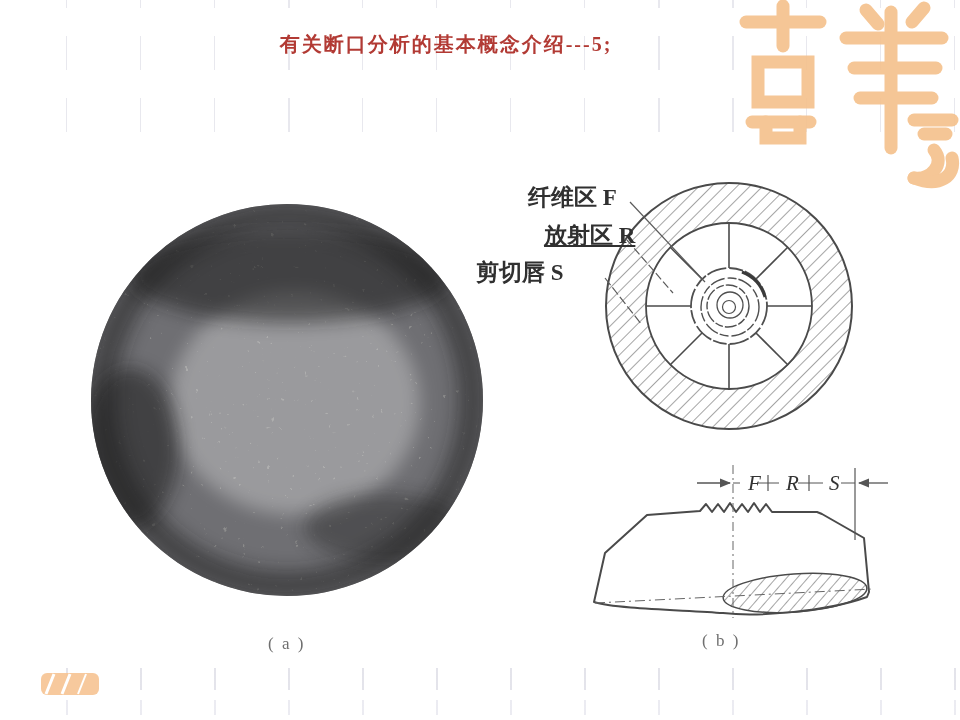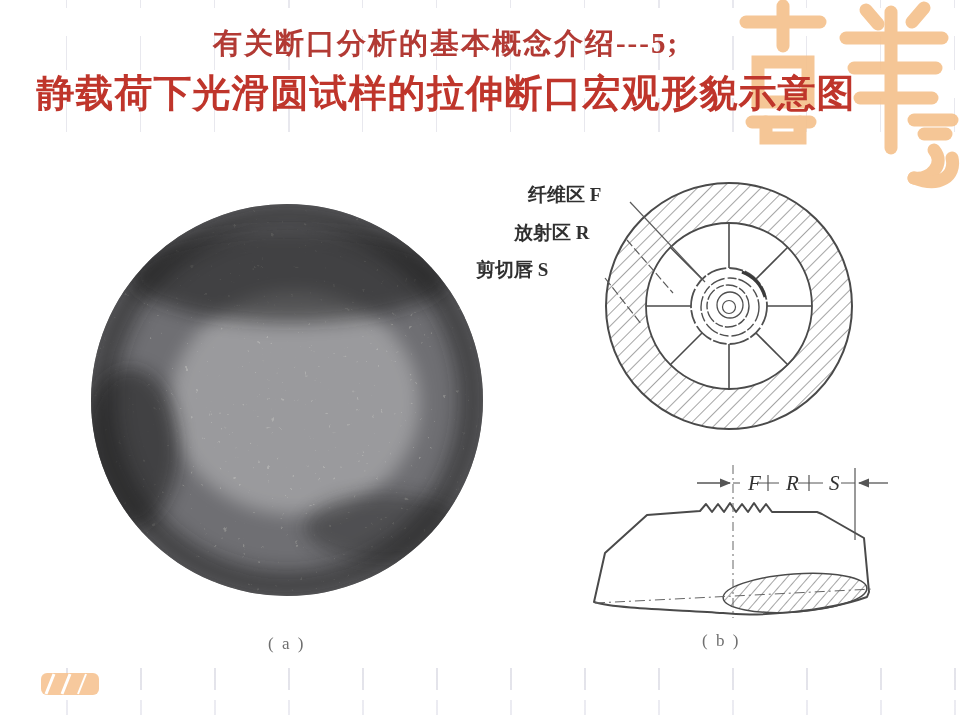--- a/index.html
+++ b/index.html
@@ -14,26 +14,26 @@
     background-image:
       repeating-linear-gradient(0deg, rgba(255,255,255,0) 0 34px, #ffffff 34px 62px),
       repeating-linear-gradient(90deg, transparent 0 66px, #dddde6 66px 67.5px, transparent 67.5px 74px);
     opacity:.65;
   }
   .guides.top{top:0;height:132px;}
   .guides.b1{top:668px;height:22px;background-image:repeating-linear-gradient(90deg, transparent 0 66px, #d8d8e2 66px 68px, transparent 68px 74px);opacity:.7;}
   .guides.b2{top:700px;height:15px;background-image:repeating-linear-gradient(90deg, transparent 0 66px, #e3e3ec 66px 68px, transparent 68px 74px);opacity:.7;}
 
   .title-wrap{position:absolute;left:0;top:24px;width:892px;text-align:center;}
-  .title-line1{font-size:29px;color:#b23a34;letter-spacing:2px;font-weight:600;}
+  .title-line1{font-size:20px;color:#b23a34;letter-spacing:2px;font-weight:600;margin-top:7px;}
   .title-line2{font-size:38px;color:#bf352b;font-weight:bold;letter-spacing:1px;margin-top:4px;}
 
-  .zone-label{position:absolute;font-size:19px;font-weight:600;color:#303030;white-space:nowrap;}
+  .zone-label{position:absolute;font-size:23px;font-weight:600;color:#303030;white-space:nowrap;}
   .zone-label.l1{left:528px;top:182px;}
-  .zone-label.l2{left:514px;top:220px;}
+  .zone-label.l2{left:544px;top:220px;text-decoration:underline;}
   .zone-label.l3{left:476px;top:257px;}
 
   .fig-caption{position:absolute;color:#6f6f6f;font-size:17px;letter-spacing:2px;white-space:nowrap;}
   .fig-caption.a{left:268px;top:634px;}
   .fig-caption.b{left:702px;top:631px;}
 
   .abs{position:absolute;}
 </style>
 </head>
 <body>
@@ -60,21 +60,20 @@
 
     <path d="M186,120 h38"></path>
     <path d="M196,134 h22"></path>
     <path d="M206,150 C218,164 202,180 186,178"></path>
     <path d="M186,178 C212,188 228,176 224,158"></path>
   </g>
 </svg>
 
 <div class="title-wrap">
   <div class="title-line1">有关断口分析的基本概念介绍---5;</div>
-  <div class="title-line2">静载荷下光滑圆试样的拉伸断口宏观形貌示意图</div>
 </div>
 
 <svg class="abs" style="left:85px;top:198px;" width="405" height="405" viewBox="0 0 405 405">
   <defs>
     <clipPath id="photoClip">
         <circle cx="202" cy="202" r="196"></circle>
       </clipPath>
     <filter id="speck" x="-10%" y="-10%" width="120%" height="120%">
       <feTurbulence type="fractalNoise" baseFrequency="0.21" numOctaves="3" seed="11" result="n"></feTurbulence>
       <feColorMatrix in="n" type="matrix" values="0 0 0 0 0.16

